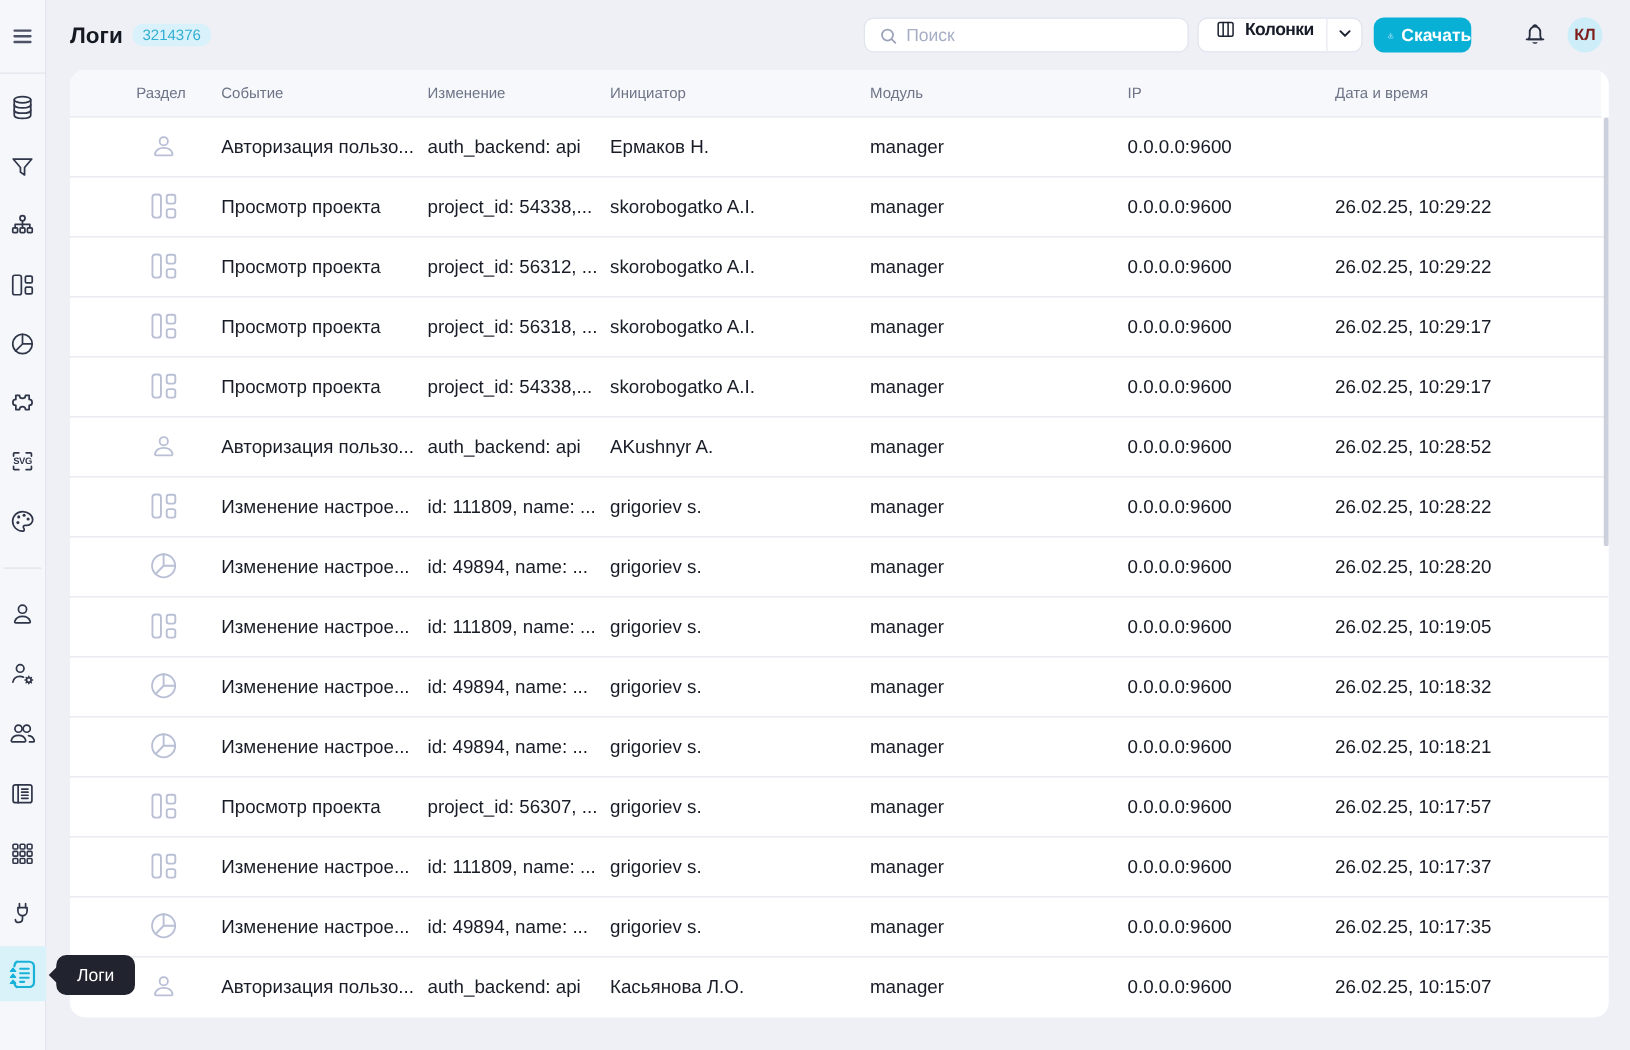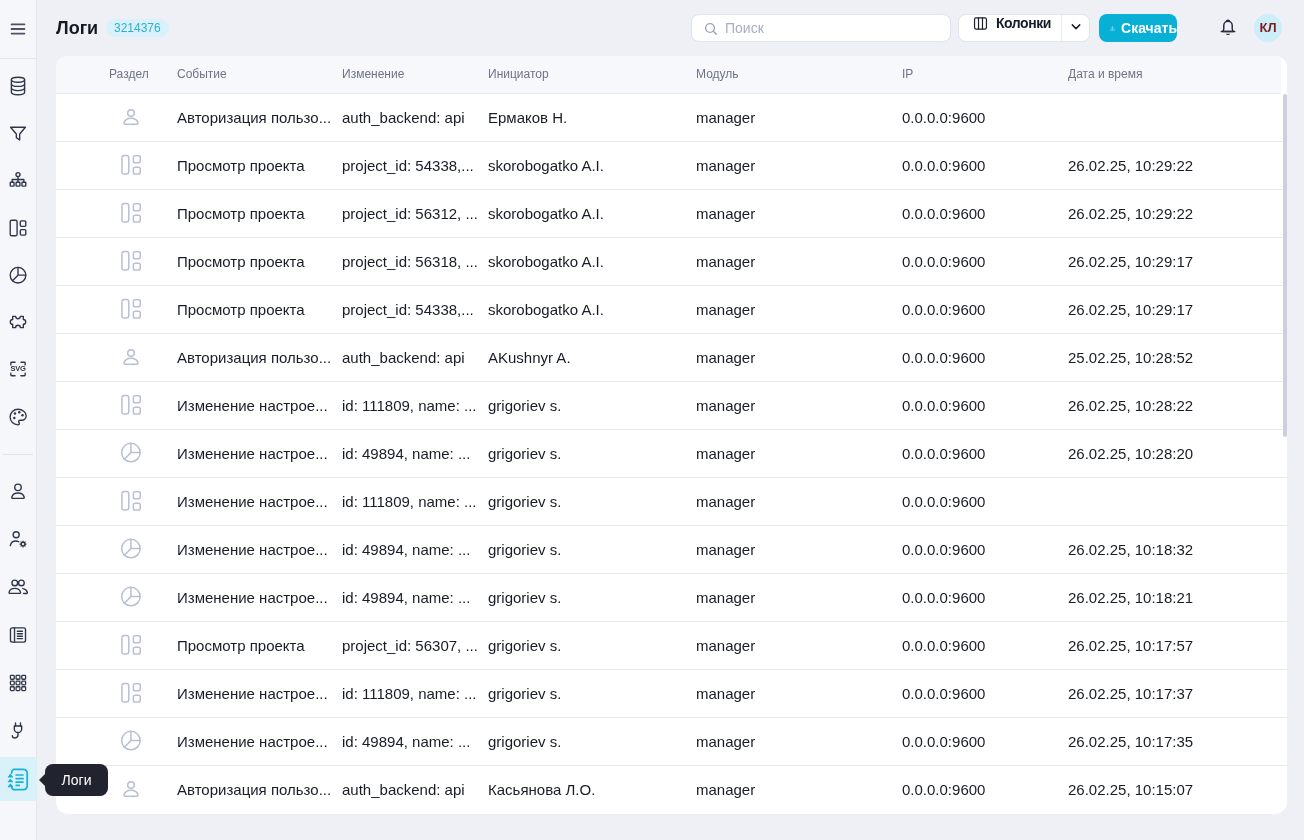--- a/index.html
+++ b/index.html
@@ -276,21 +276,21 @@
     <div class="row">
       <svg class="ric" width="24" height="24" viewBox="0 0 24 24" fill="none" stroke="#b9bfd4" stroke-width="1.5" stroke-linecap="round" stroke-linejoin="round">
         <circle cx="12" cy="7.95" r="3.3"></circle>
         <path d="M12 13.3c-3.55 0-6.05 1.5-6.95 4.4-.3 1 .2 1.55 1 1.55h11.9c.8 0 1.3-.55 1-1.55-.9-2.9-3.4-4.4-6.95-4.4z"></path>
       </svg>
       <span class="c2">Авторизация пользо...</span>
       <span class="c3">auth_backend: api</span>
       <span class="c4">AKushnyr A.</span>
       <span class="c5">manager</span>
       <span class="c6">0.0.0.0:9600</span>
-      <span class="c7">25.02.25, 10:28:52</span>
+      <span class="c7">26.02.25, 10:28:52</span>
     </div>
     <div class="row">
       <svg class="ric" width="24" height="24" viewBox="0 0 24 24" fill="none" stroke="#b9bfd4" stroke-width="1.5" stroke-linecap="round" stroke-linejoin="round">
         <rect x="2.95" y="2.55" width="6.8" height="18.5" rx="2.2"></rect>
         <rect x="14.35" y="2.75" width="6.9" height="7.1" rx="1.8"></rect>
         <rect x="14.35" y="14.25" width="6.9" height="6.8" rx="1.8"></rect>
       </svg>
       <span class="c2">Изменение настрое...</span>
       <span class="c3">id: 111809, name: ...</span>
       <span class="c4">grigoriev s.</span>
@@ -314,20 +314,21 @@
       <svg class="ric" width="24" height="24" viewBox="0 0 24 24" fill="none" stroke="#b9bfd4" stroke-width="1.5" stroke-linecap="round" stroke-linejoin="round">
         <rect x="2.95" y="2.55" width="6.8" height="18.5" rx="2.2"></rect>
         <rect x="14.35" y="2.75" width="6.9" height="7.1" rx="1.8"></rect>
         <rect x="14.35" y="14.25" width="6.9" height="6.8" rx="1.8"></rect>
       </svg>
       <span class="c2">Изменение настрое...</span>
       <span class="c3">id: 111809, name: ...</span>
       <span class="c4">grigoriev s.</span>
       <span class="c5">manager</span>
       <span class="c6">0.0.0.0:9600</span>
+      <span class="c7">26.02.25, 10:19:05</span>
     </div>
     <div class="row">
       <svg class="ric" width="24" height="24" viewBox="0 0 24 24" fill="none" stroke="#b9bfd4" stroke-width="1.5" stroke-linecap="round" stroke-linejoin="round">
         <circle cx="11.9" cy="11.6" r="9.25"></circle>
         <path d="M11.9 2.35v9.25M11.9 11.6h9.25M11.9 11.6l-6.5 6.6"></path>
       </svg>
       <span class="c2">Изменение настрое...</span>
       <span class="c3">id: 49894, name: ...</span>
       <span class="c4">grigoriev s.</span>
       <span class="c5">manager</span>

